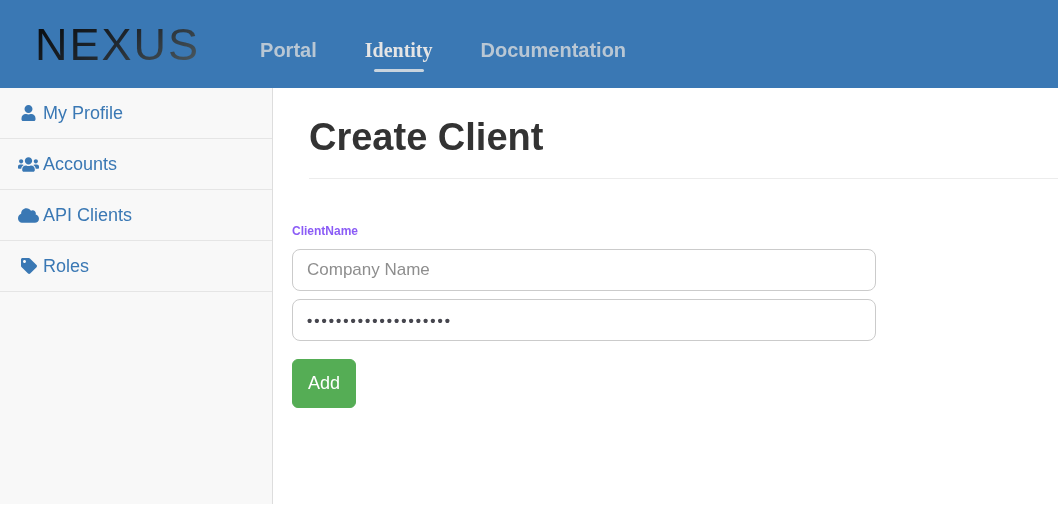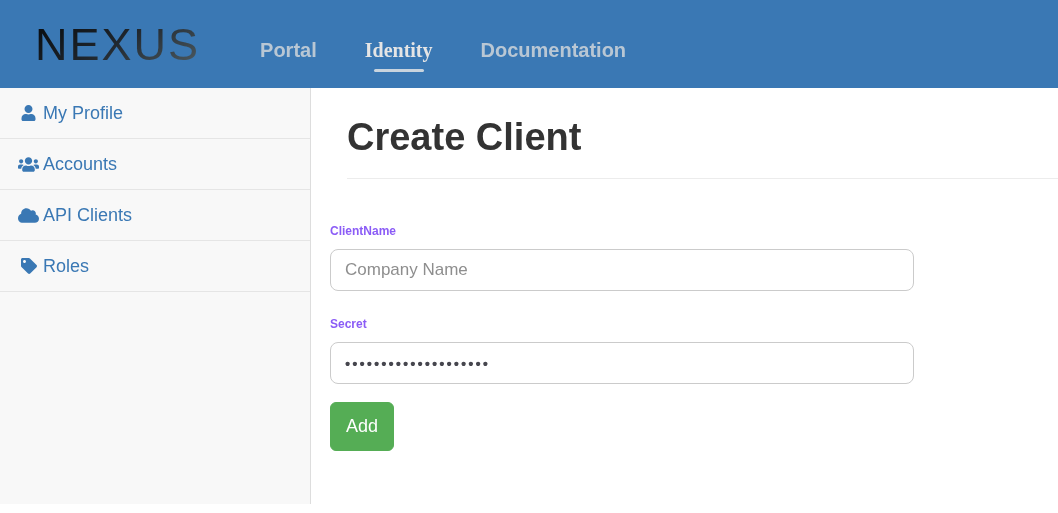--- a/index.html
+++ b/index.html
@@ -62,21 +62,21 @@
   }
 
   
   .body-row {
     display: flex;
     height: 416px;
   }
 
   
   .sidebar {
-    width: 311px;
+    width: 273px;
     background: #f8f8f8;
     border-right: 1px solid #dddddd;
     flex: none;
   }
   .side-item {
     height: 51px;
     display: flex;
     align-items: center;
     padding-left: 17px;
     border-bottom: 1px solid #e5e5e5;
@@ -211,21 +211,20 @@
     </div>
 
     <div class="main">
       <h1 class="page-title">Create Client</h1>
       <hr class="title-rule">
 
       <div class="form">
         <label class="field-label">ClientName</label>
         <input class="text-input" type="text" placeholder="Company Name" style="">
 
-        <label class="field-label secret">Secret</label>
         <input class="text-input secret" type="text" value="••••••••••••••••••••" style="">
 
         <button class="submit-btn">Add</button>
       </div>
     </div>
   </div>
 
 </div>
 
 </body></html>

